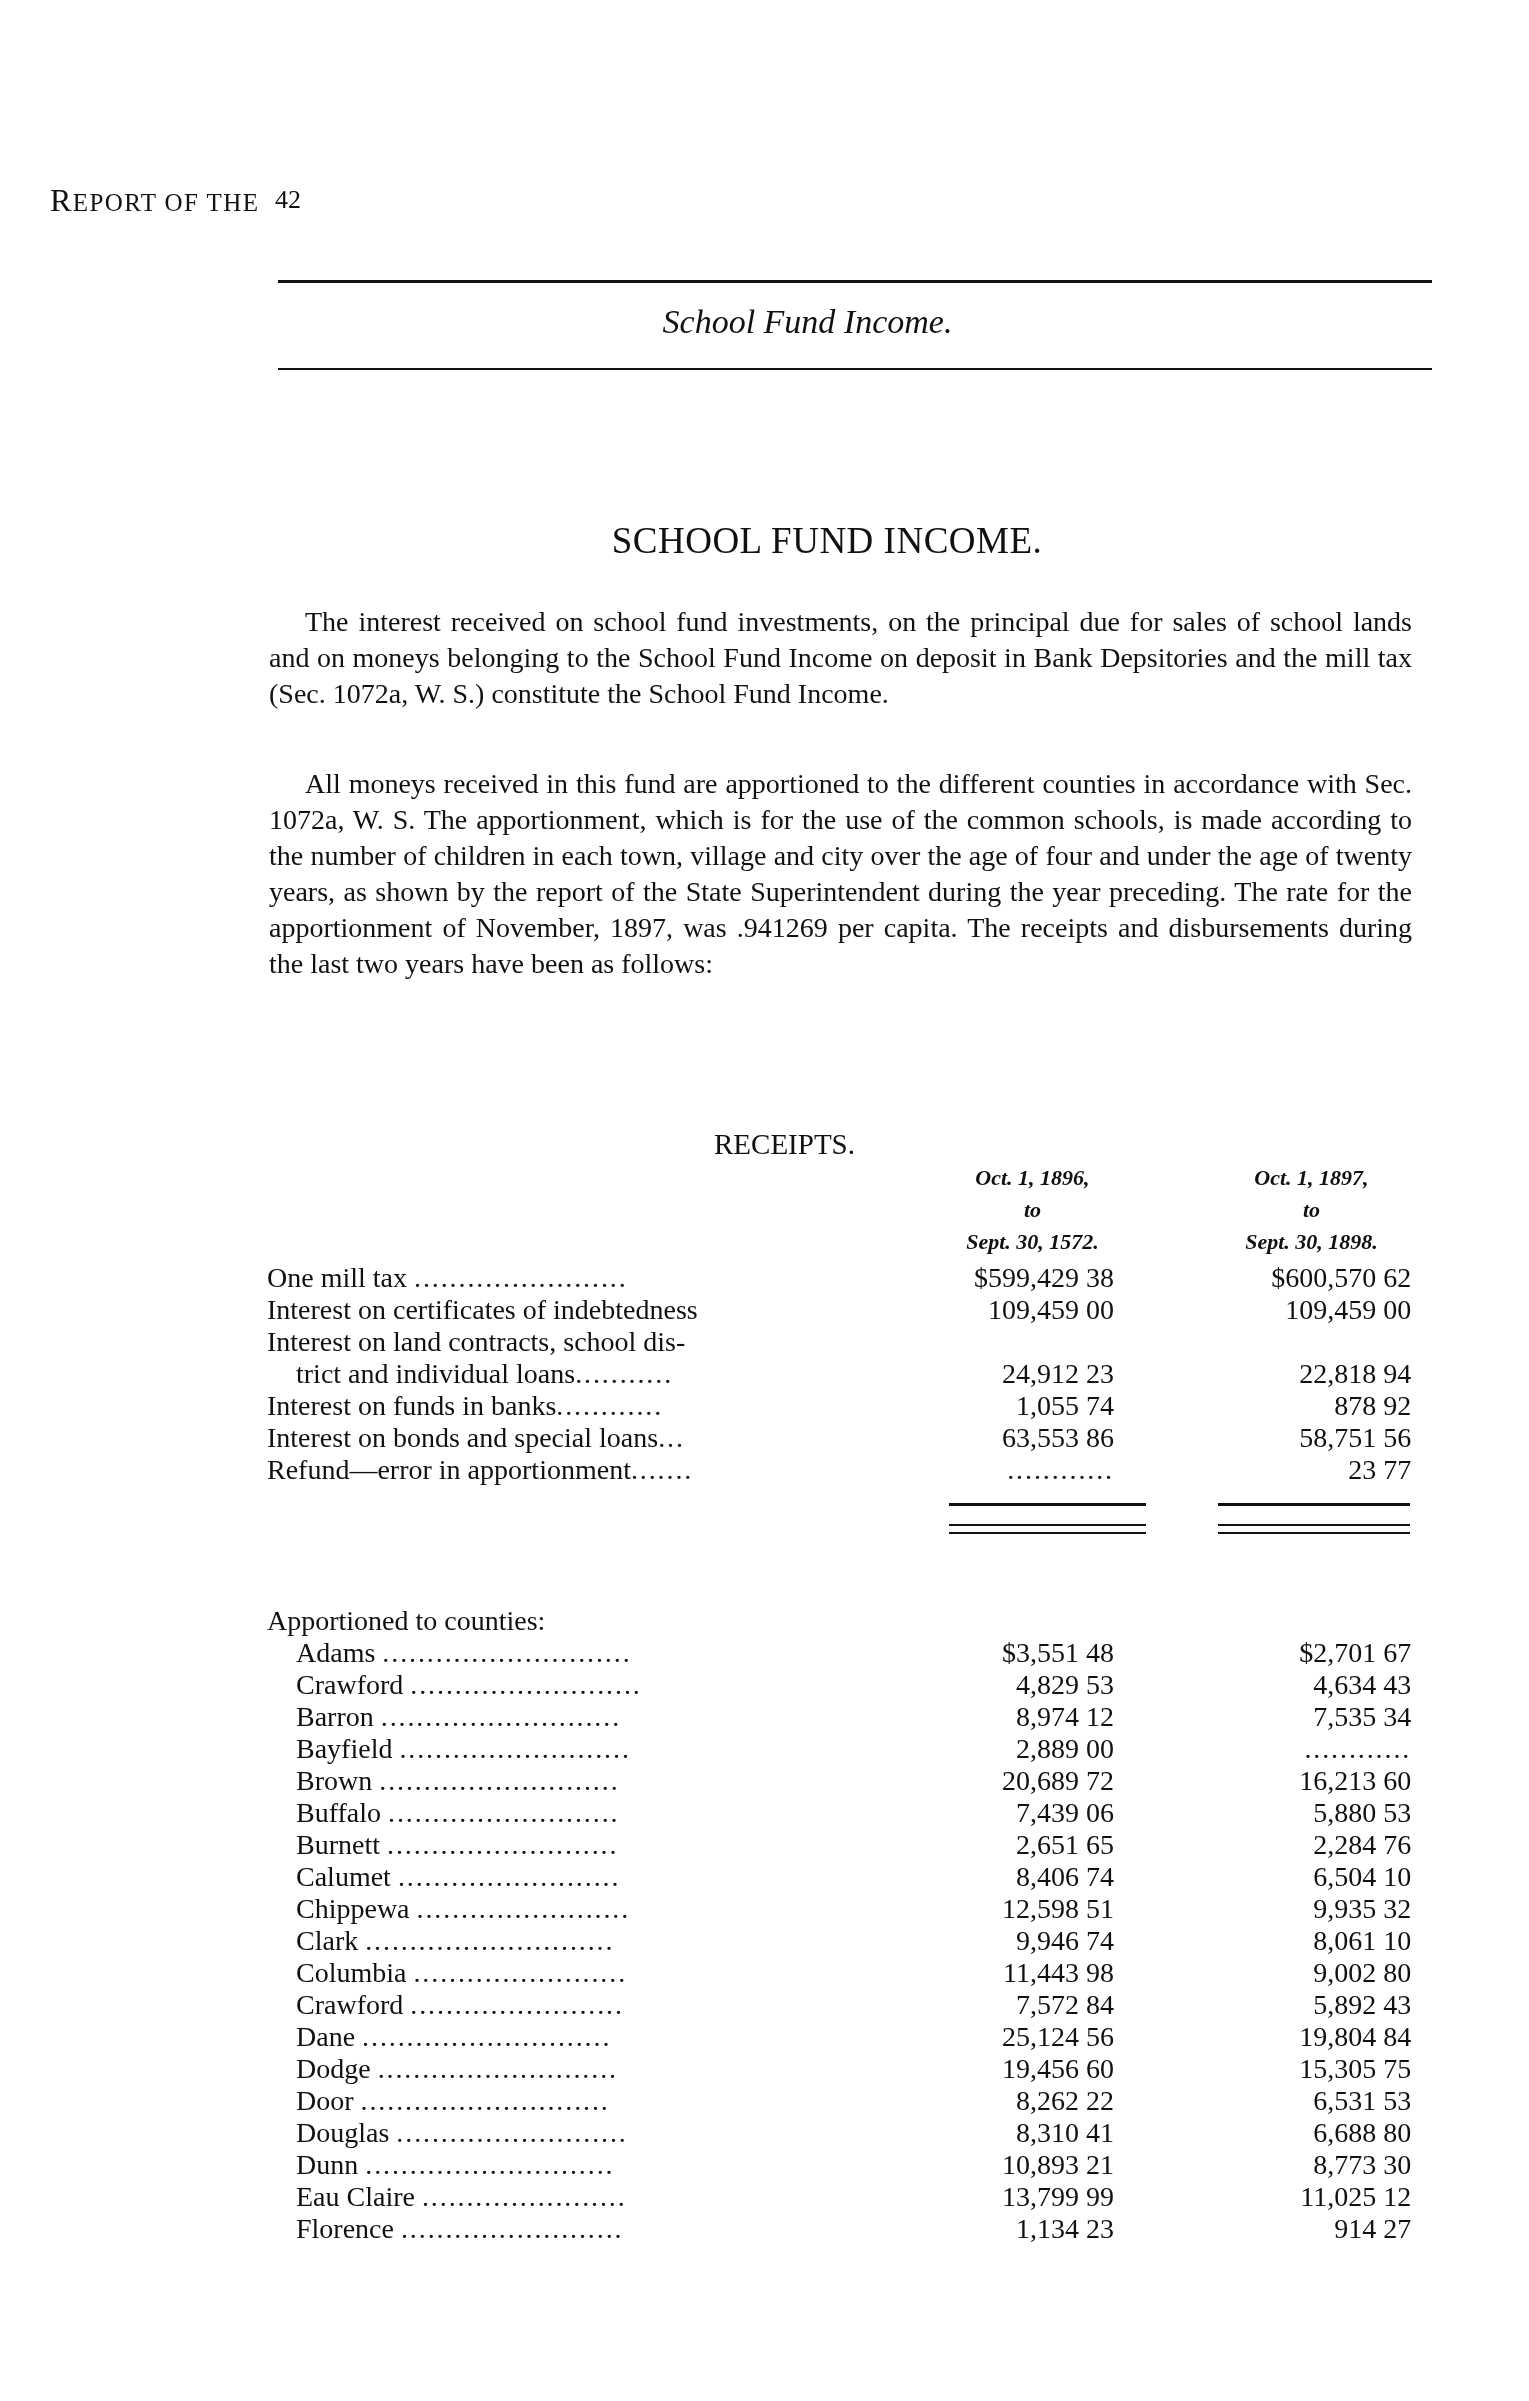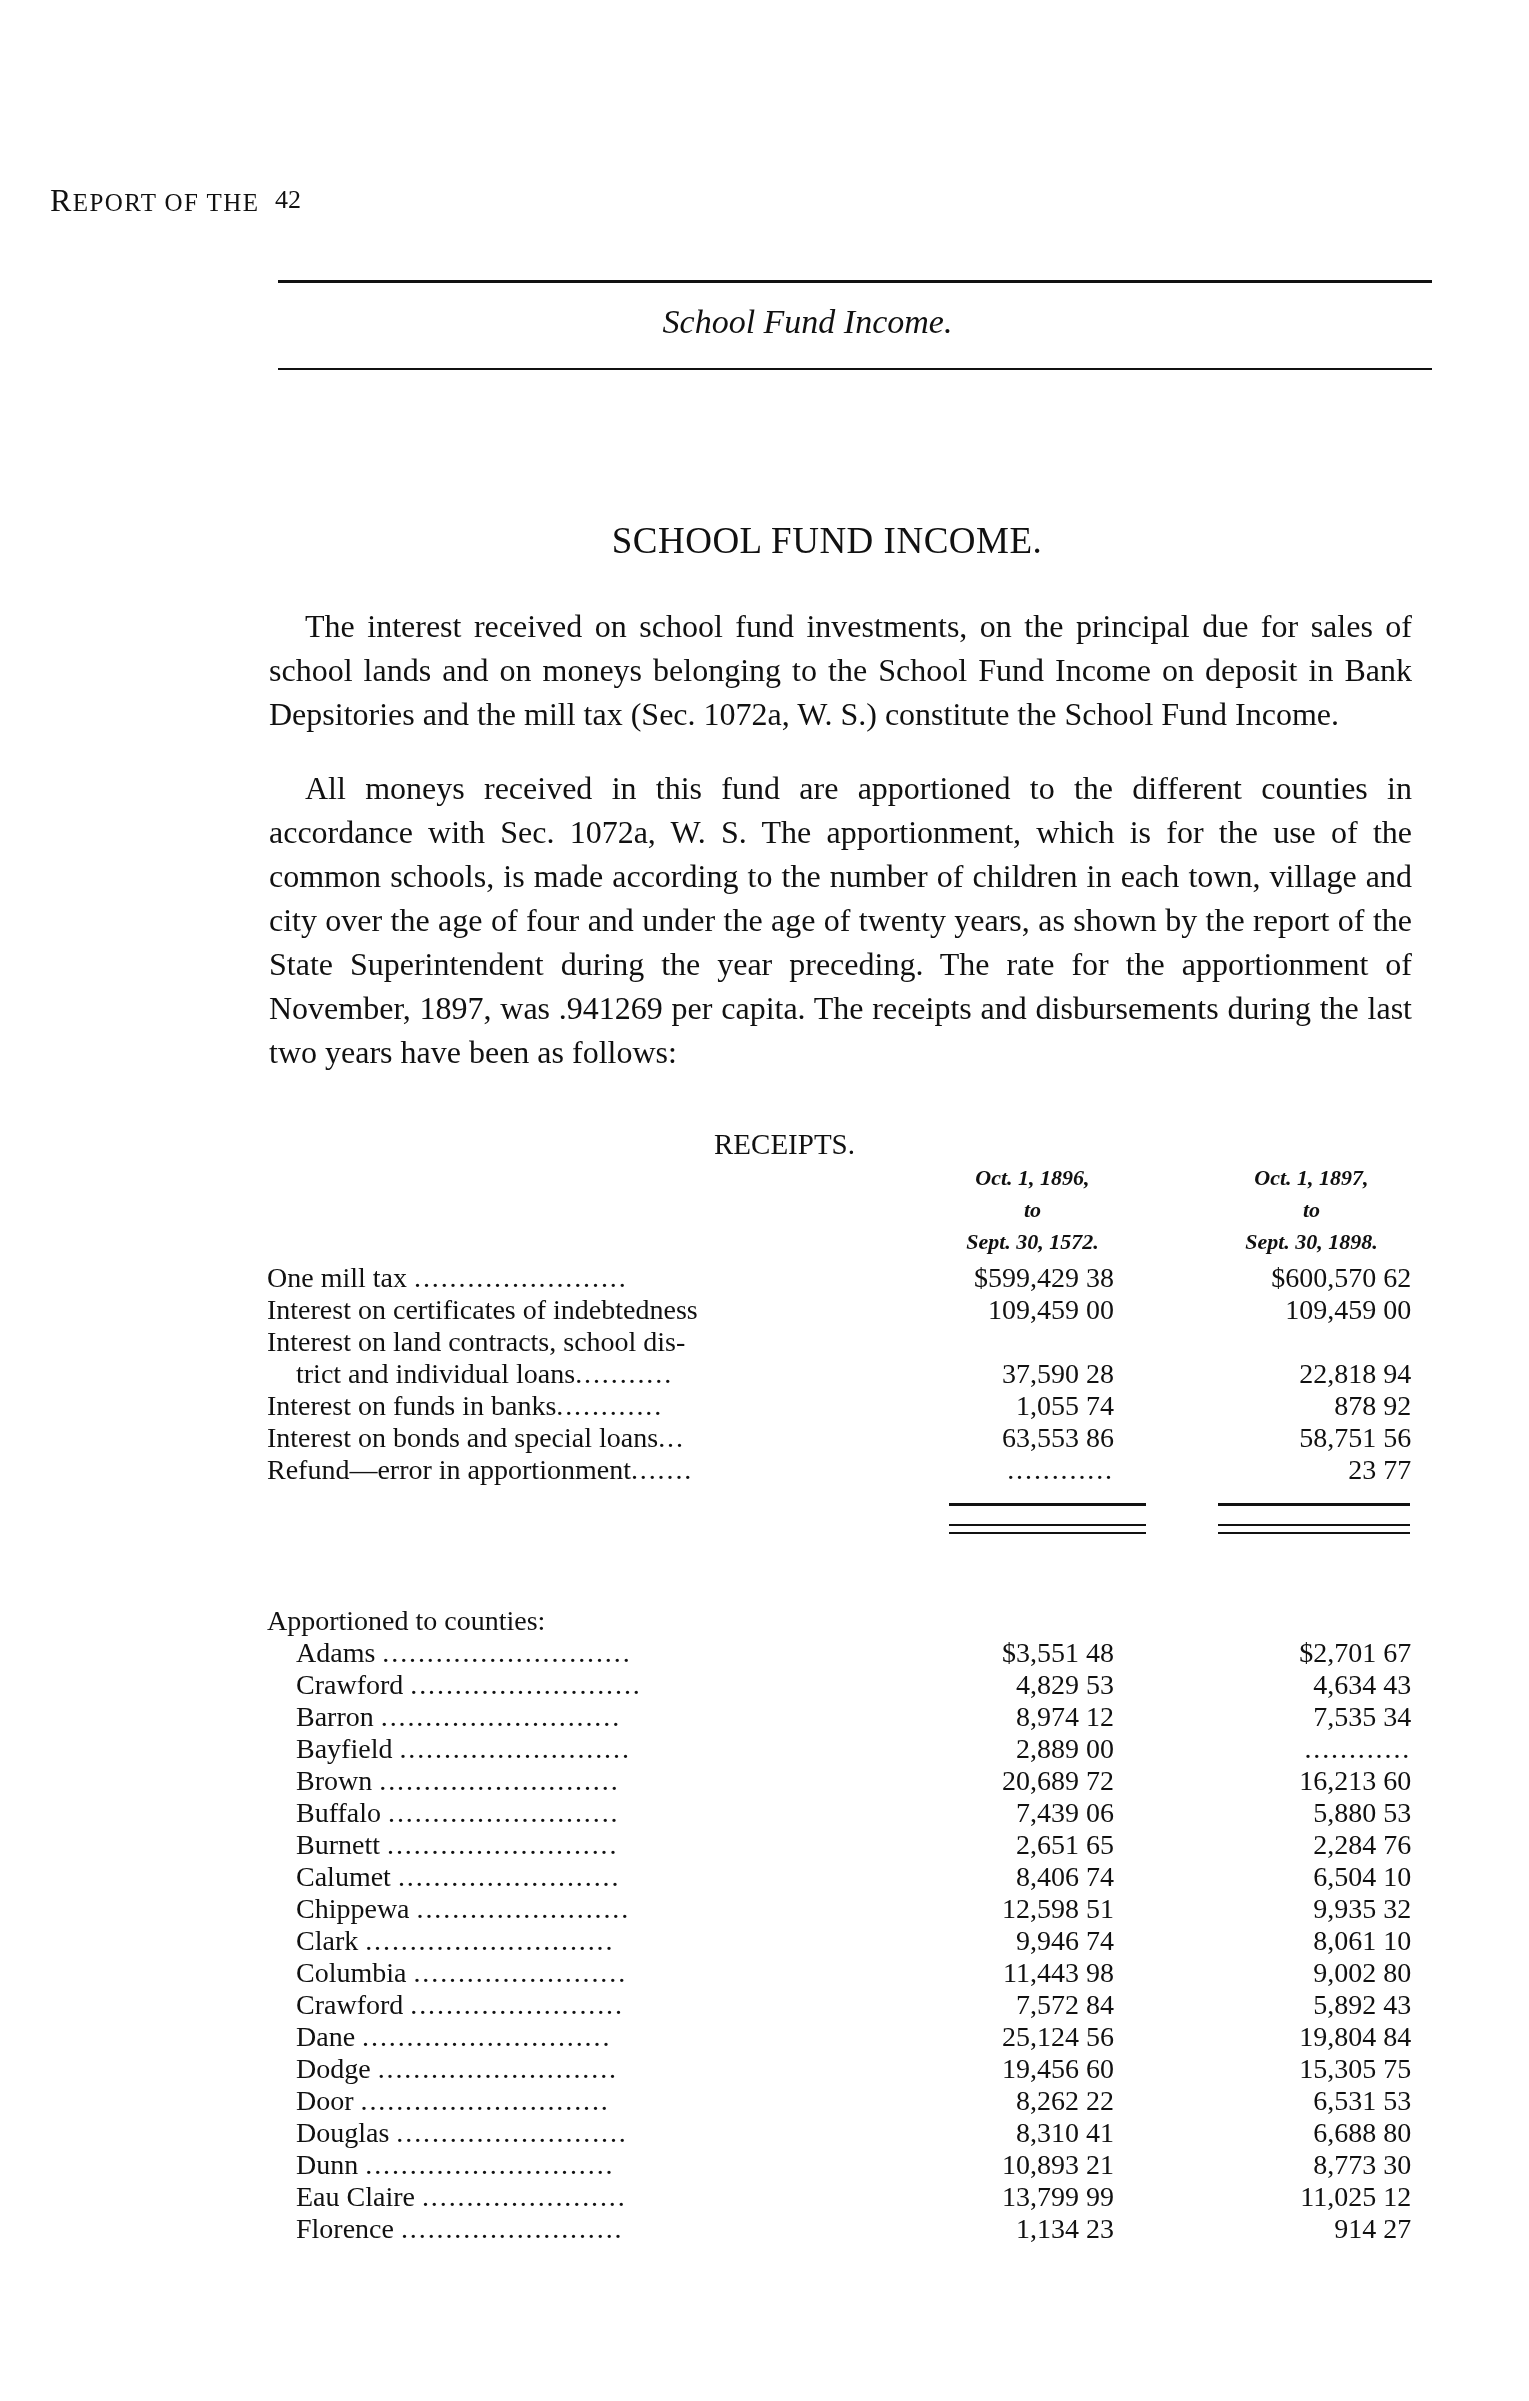--- a/index.html
+++ b/index.html
@@ -7,21 +7,21 @@
          font-family: "Liberation Serif", "DejaVu Serif", serif; color: #111111; }
   .abs { position: absolute; }
   .page-number { left: 275px; top: 185px; font-size: 26px; }
   .running-head { left: 0; width: 1529px; top: 182px; text-align: left; font-size: 32px; letter-spacing: 1.4px; padding-left: 50px; box-sizing: border-box; }
   .running-head .sc { font-variant: small-caps; }
   .rule { left: 278px; width: 1154px; background: #111; }
   .rule1 { top: 280px; height: 3.4px; }
   .rule2 { top: 368px; height: 2.4px; }
   .subhead { left: 0; width: 1529px; top: 303px; text-align: center; font-size: 34px; font-style: italic; padding-left: 86px; box-sizing: border-box; }
   .title { left: 0; width: 1529px; top: 519px; text-align: center; font-size: 37px; padding-left: 125px; box-sizing: border-box; letter-spacing: 0.5px; }
-  .body-text { left: 269px; width: 1143px; font-size: 32px; line-height: 44px; text-align: justify; }
+  .body-text { left: 269px; width: 1143px; font-size: 28px; line-height: 36px; text-align: justify; }
   .para { margin: 0; text-indent: 36px; text-align: justify; }
   .p1 { top: 604px; }
   .p2 { top: 766px; }
   .receipts-title { left: 0; width: 1529px; top: 1128px; text-align: center; font-size: 29px; padding-left: 40px; box-sizing: border-box; }
   .col-head { width: 183px; text-align: center; font-size: 22px; font-style: italic; font-weight: bold; line-height: 32px; }
   .col-head-1 { left: 941px; top: 1162px; }
   .col-head-2 { left: 1220px; top: 1162px; }
   .table { left: 267px; top: 1262px; width: 1148px; font-size: 28px; }
   .row { position: relative; height: 32px; line-height: 32px; white-space: nowrap; }
   .row .label { position: absolute; left: 0; width: 634px; overflow: hidden; }
@@ -74,21 +74,21 @@
   <div class="row">
     <span class="label"><span>Interest on certificates of indebtedness</span><span class="dots"></span></span>
     <span class="v1">109,459 00</span>
     <span class="v2">109,459 00</span>
   </div>
   <div class="row">
     <span class="label"><span>Interest on land contracts, school dis-</span></span>
   </div>
   <div class="row">
     <span class="label indent1"><span>trict and individual loans</span><span class="dots">...........</span></span>
-    <span class="v1">37,590 28</span>
+    <span class="v1">24,912 23</span>
     <span class="v2">22,818 94</span>
   </div>
   <div class="row">
     <span class="label"><span>Interest on funds in banks</span><span class="dots">............</span></span>
     <span class="v1">1,055 74</span>
     <span class="v2">878 92</span>
   </div>
   <div class="row">
     <span class="label"><span>Interest on bonds and special loans</span><span class="dots">...</span></span>
     <span class="v1">63,553 86</span>

